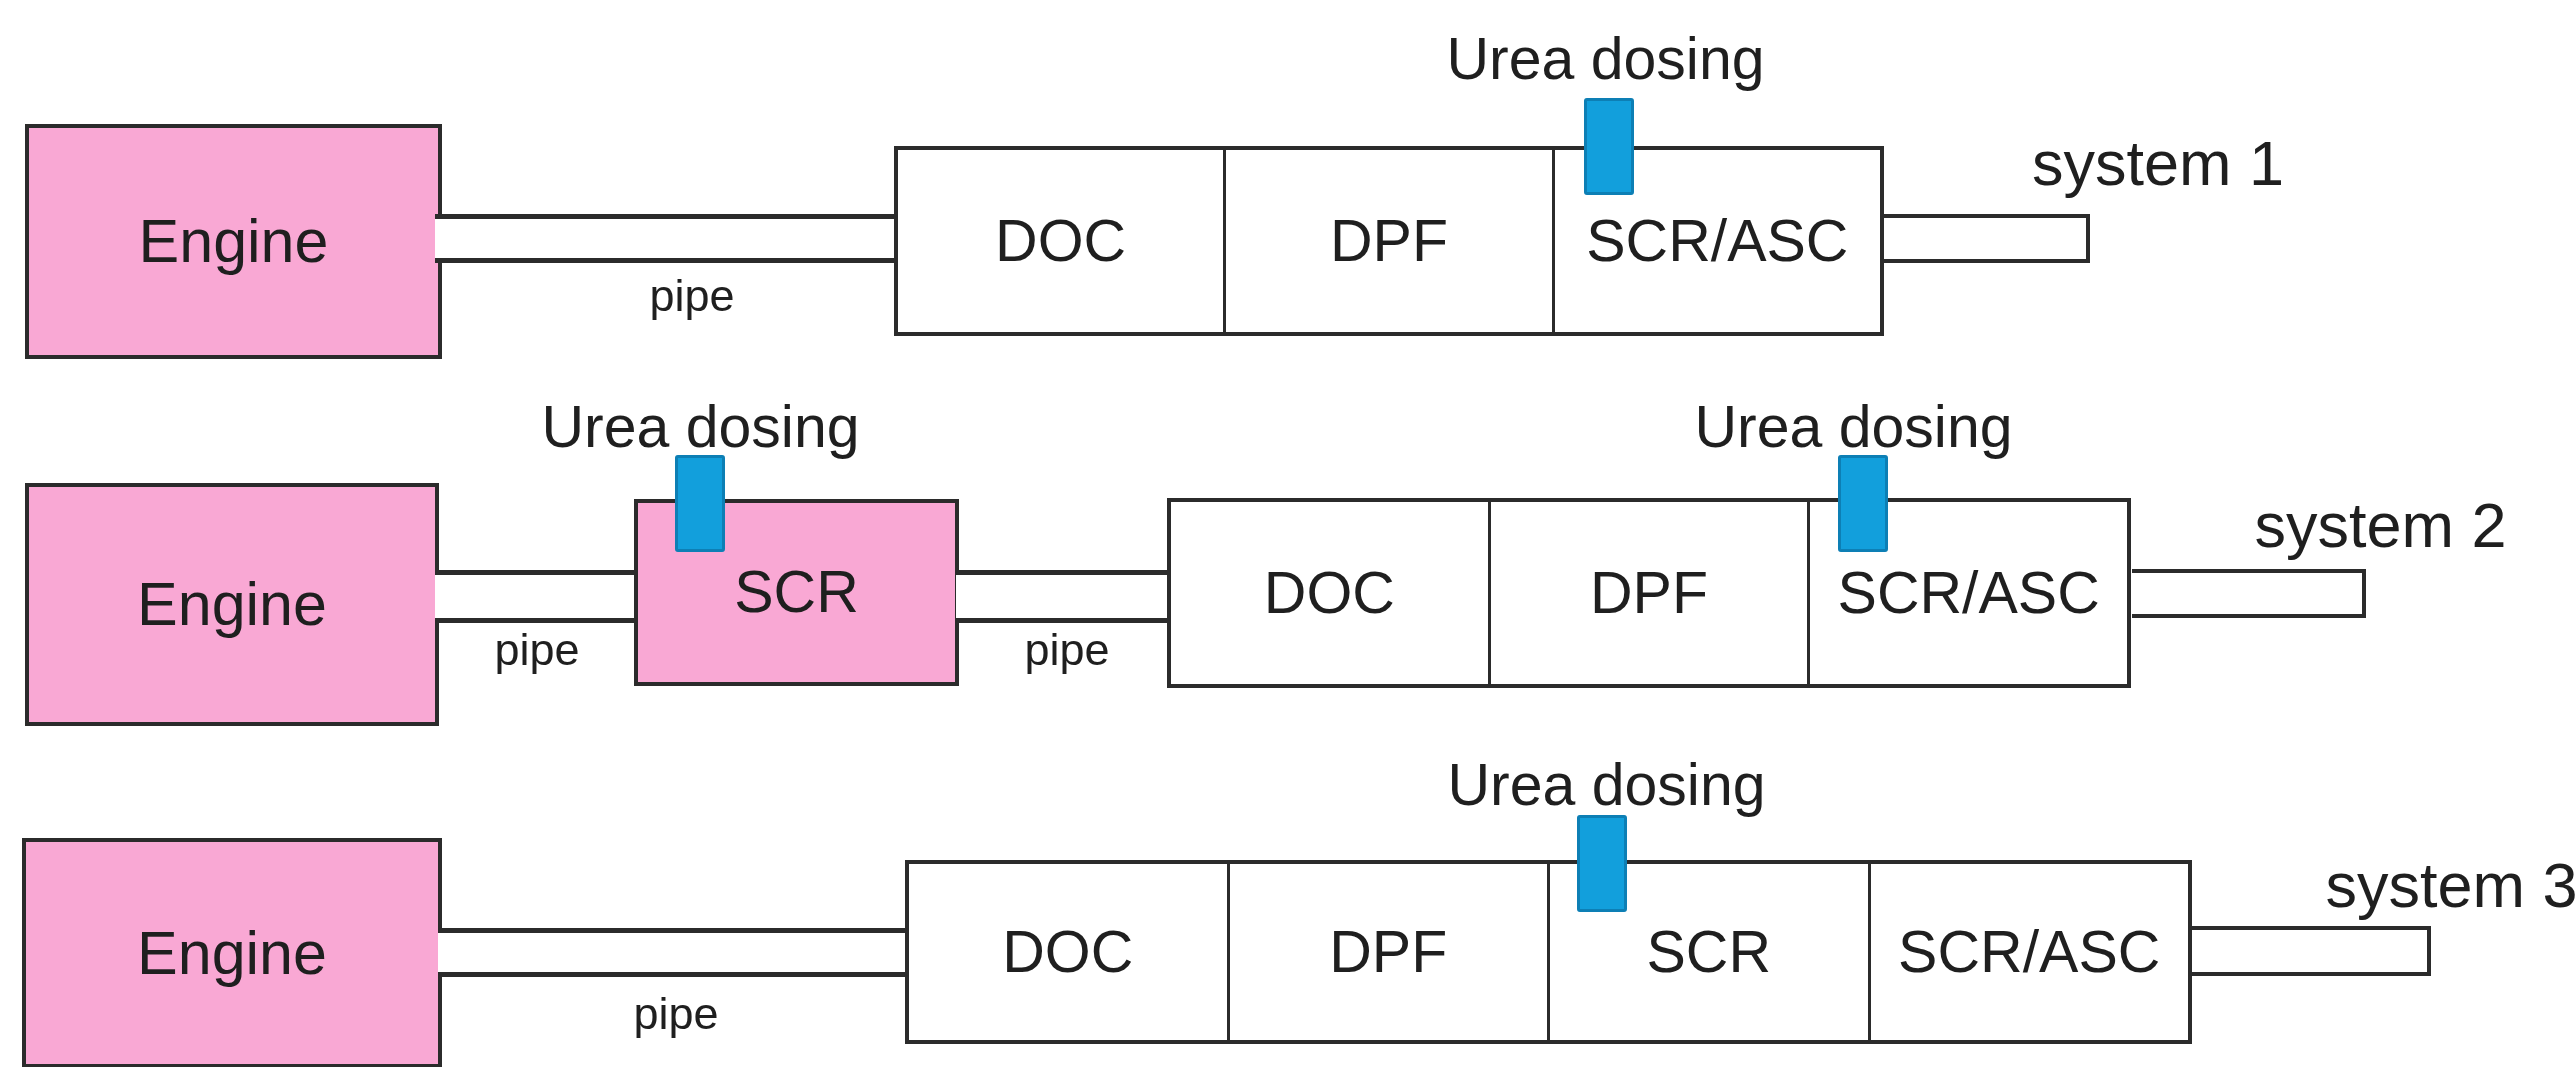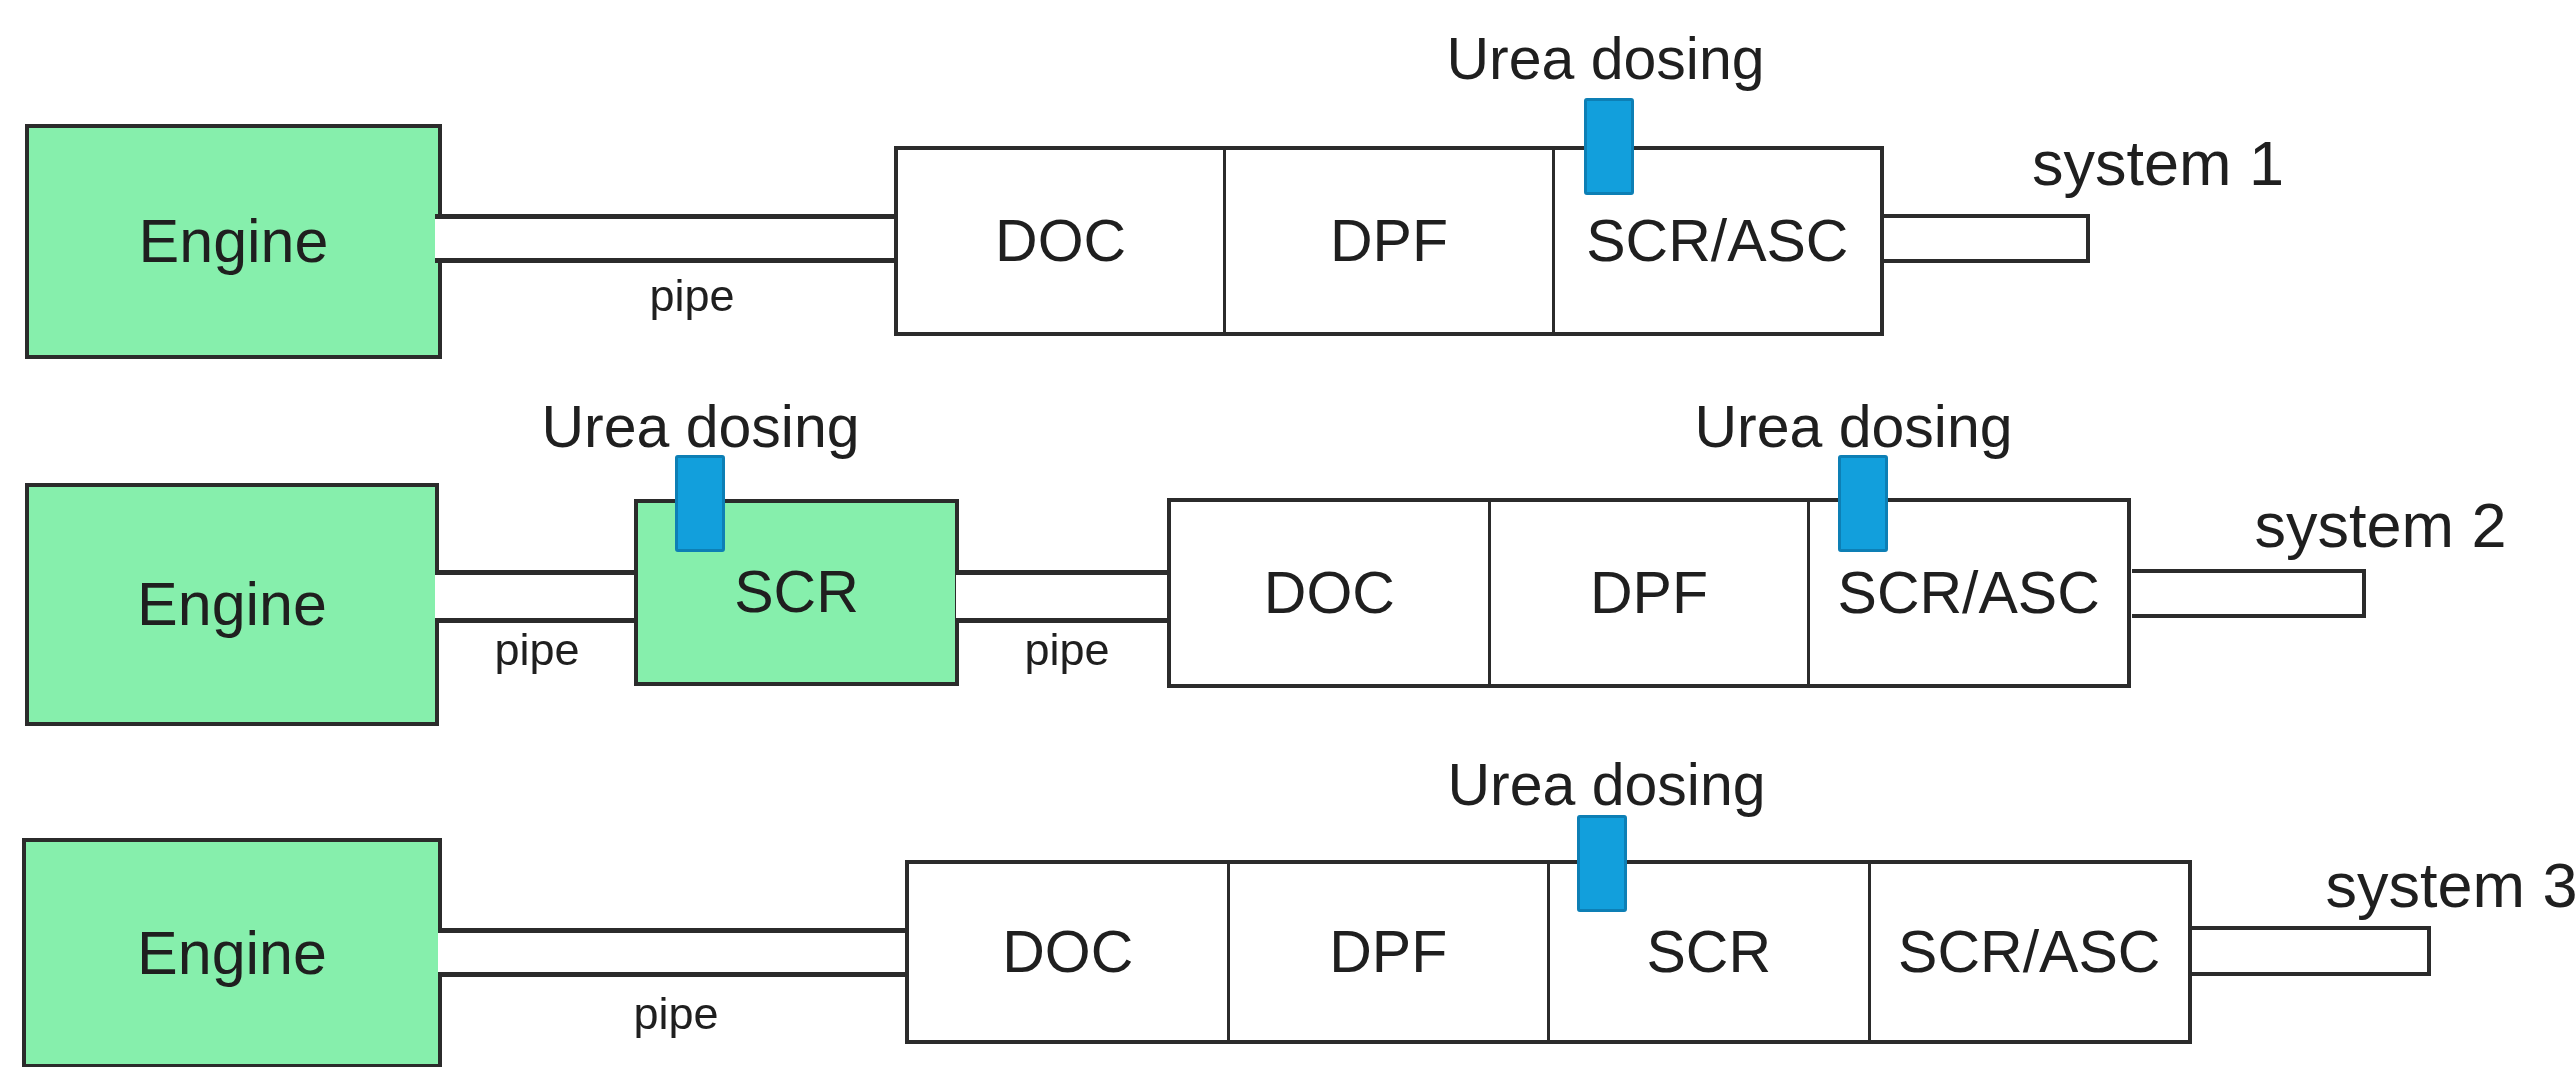--- a/index.html
+++ b/index.html
@@ -9,21 +9,21 @@
     height: 1068px;
     background: #ffffff;
     font-family: "Liberation Sans", "DejaVu Sans", sans-serif;
     color: #1f1f1f;
     overflow: hidden;
     margin-top: 28px;
   }
   .box {
     position: absolute;
     box-sizing: border-box;
-    background: #86efac;
+    background: #f9a8d4;
     border: 4.8px solid #2b2b2b;
     display: flex;
     align-items: center;
     justify-content: center;
   }
   .box-label { font-size: 59px; line-height: 1; white-space: nowrap; }
   .engine-label { font-size: 61px; }
   .pipe {
     position: absolute;
     box-sizing: border-box;

